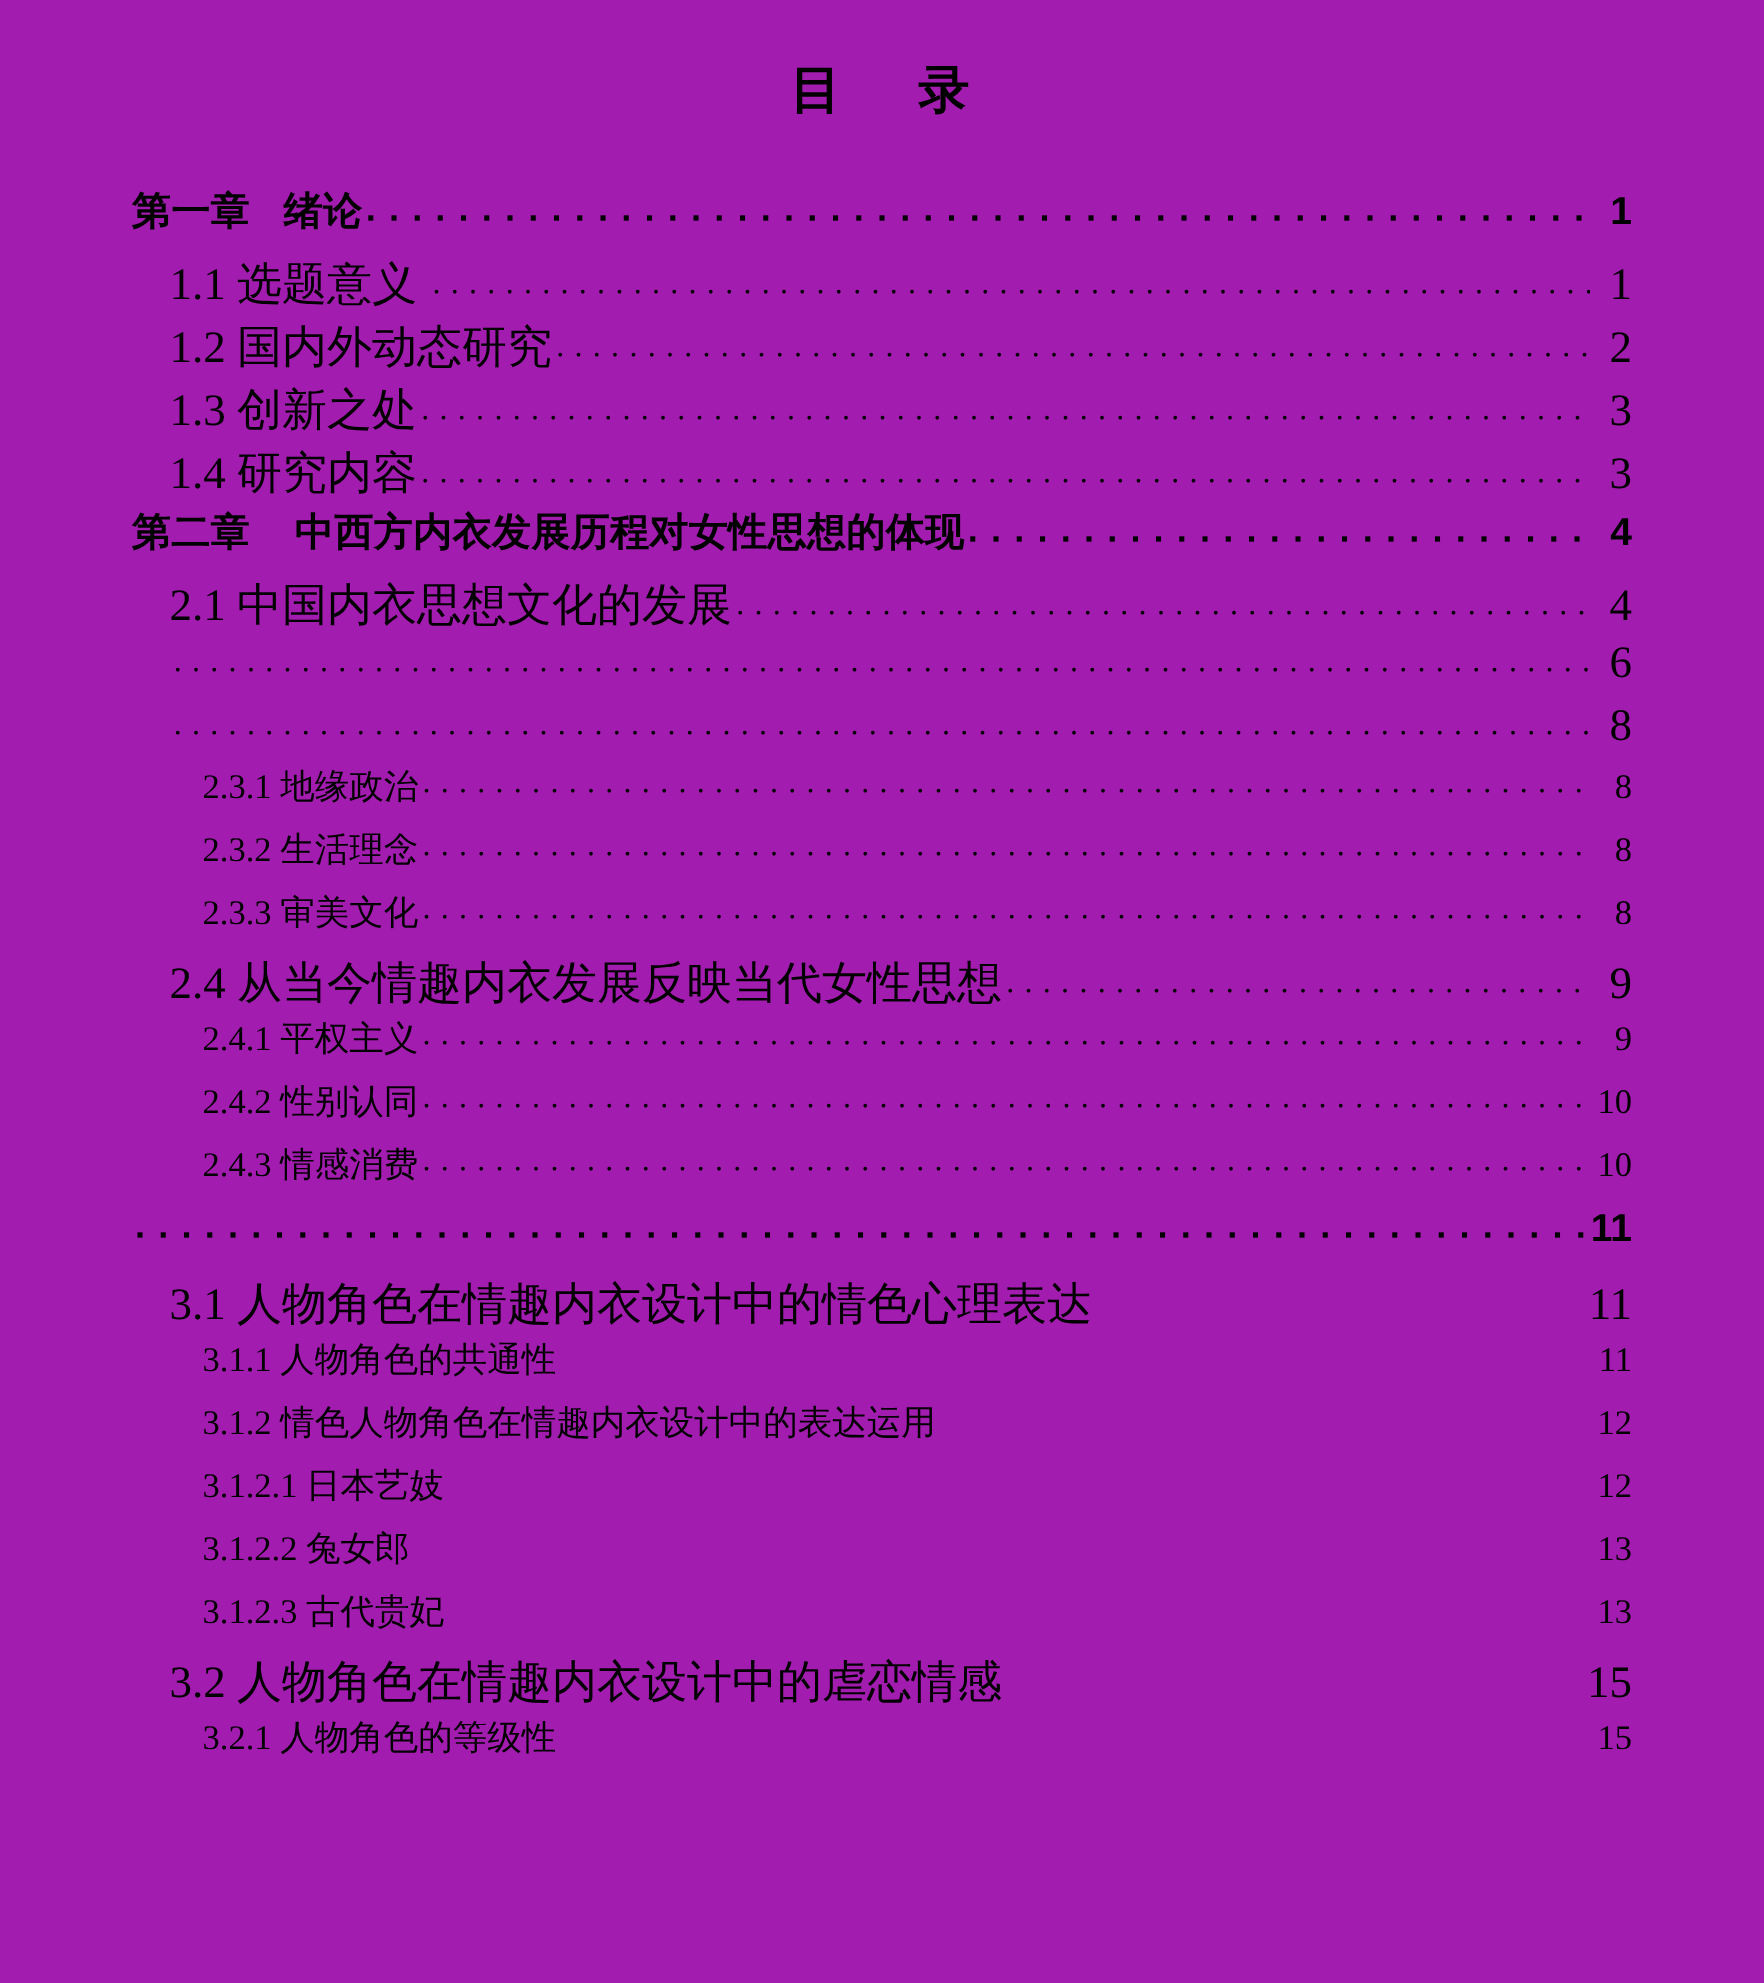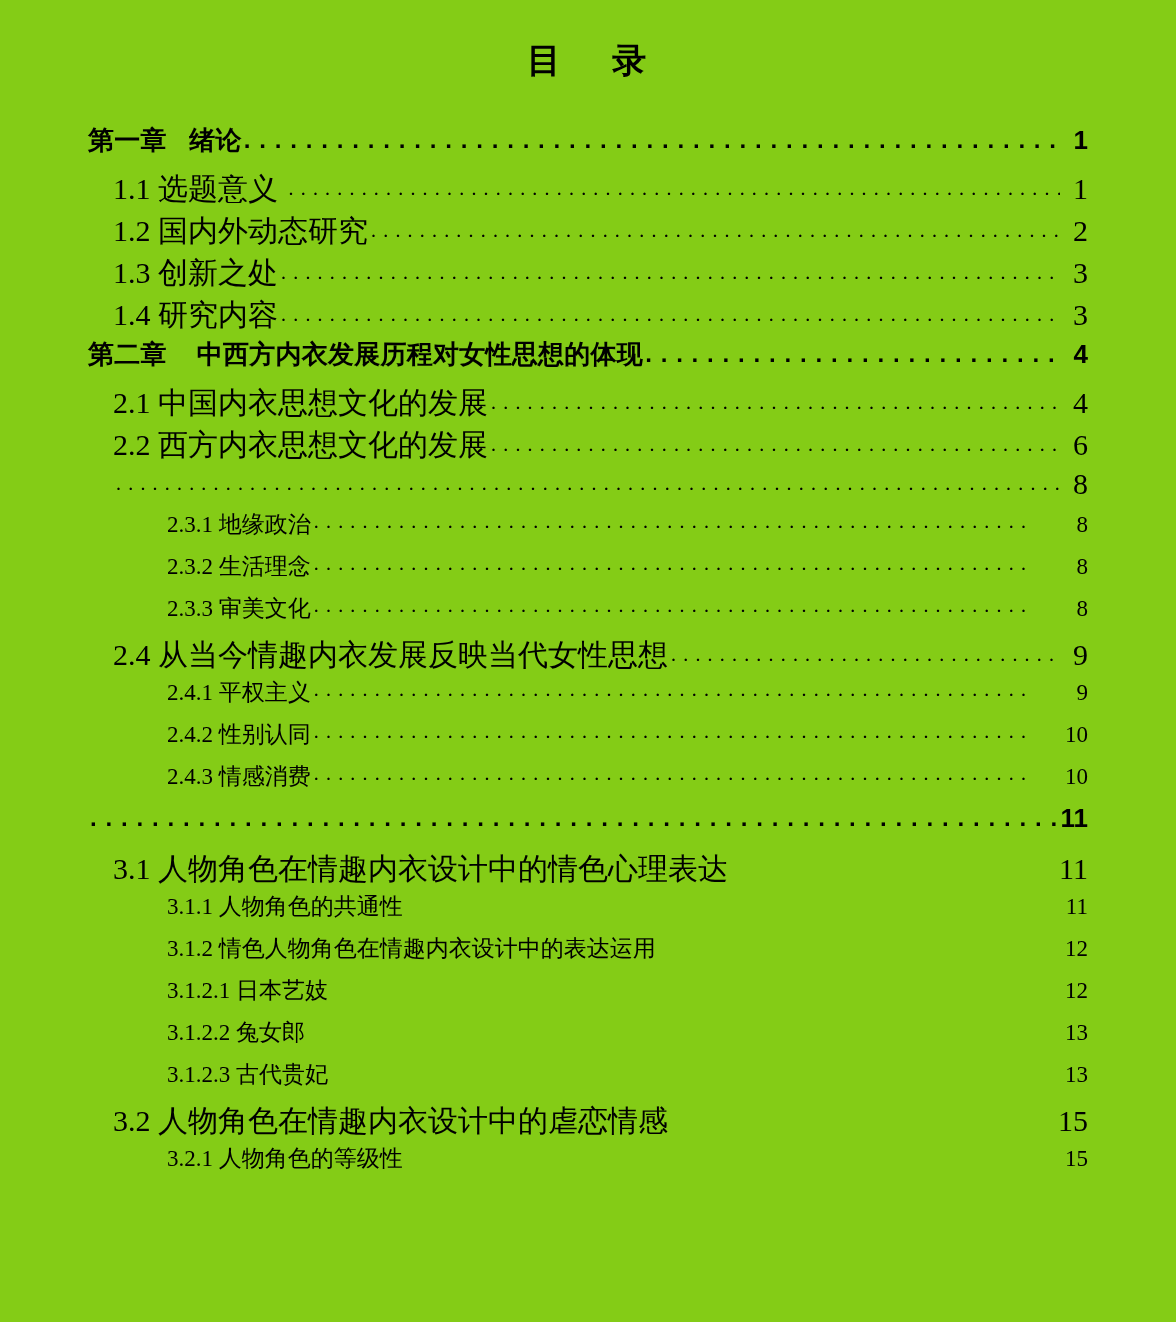--- a/index.html
+++ b/index.html
@@ -13,21 +13,21 @@
     font-family: "Liberation Serif", "DejaVu Serif", serif;
     color: #000000;
     position: relative;
     overflow: hidden;
   }
 
   .page {
     width: 1176px;
     height: 1322px;
     position: relative;
-    background: #84cc16;
+    background: #a21caf;
   }
 
   
   .toc-title {
     text-align: center;
     font-family: "Liberation Sans", "DejaVu Sans", sans-serif;
     font-weight: bold;
     font-size: 34px;
     letter-spacing: 0.08em;
     padding-top: 42px;
@@ -114,21 +114,20 @@
     font-size: 30px;
   }
 
   
   .lvl-3 {
     padding-left: 135px;
   }
   .lvl-3 .toc-label,
   .lvl-3 .pageno {
     font-size: 23px;
-    margin-left: 32px;
   }
 
   
   
   .leader-mid .leader-inner {
     font-size: 21px;
     letter-spacing: 5.2px;
     position: relative;
     top: -1px;
   }
@@ -189,21 +188,20 @@
         <span class="pageno">4</span>
       </li>
       <li class="toc-row lvl-2 leader-mid">
         <span class="toc-label">2.1 中国内衣思想文化的发展</span>
         <span class="leader">
           <span class="leader-inner">································································································································································</span>
         </span>
         <span class="pageno">4</span>
       </li>
       <li class="toc-row lvl-2 leader-mid">
-        <span class="toc-label">2.2 西方内衣思想文化的发展</span>
         <span class="leader">
           <span class="leader-inner">································································································································································</span>
         </span>
         <span class="pageno">6</span>
       </li>
       <li class="toc-row lvl-2 leader-mid">
         <span class="leader">
           <span class="leader-inner">································································································································································</span>
         </span>
         <span class="pageno">8</span>

